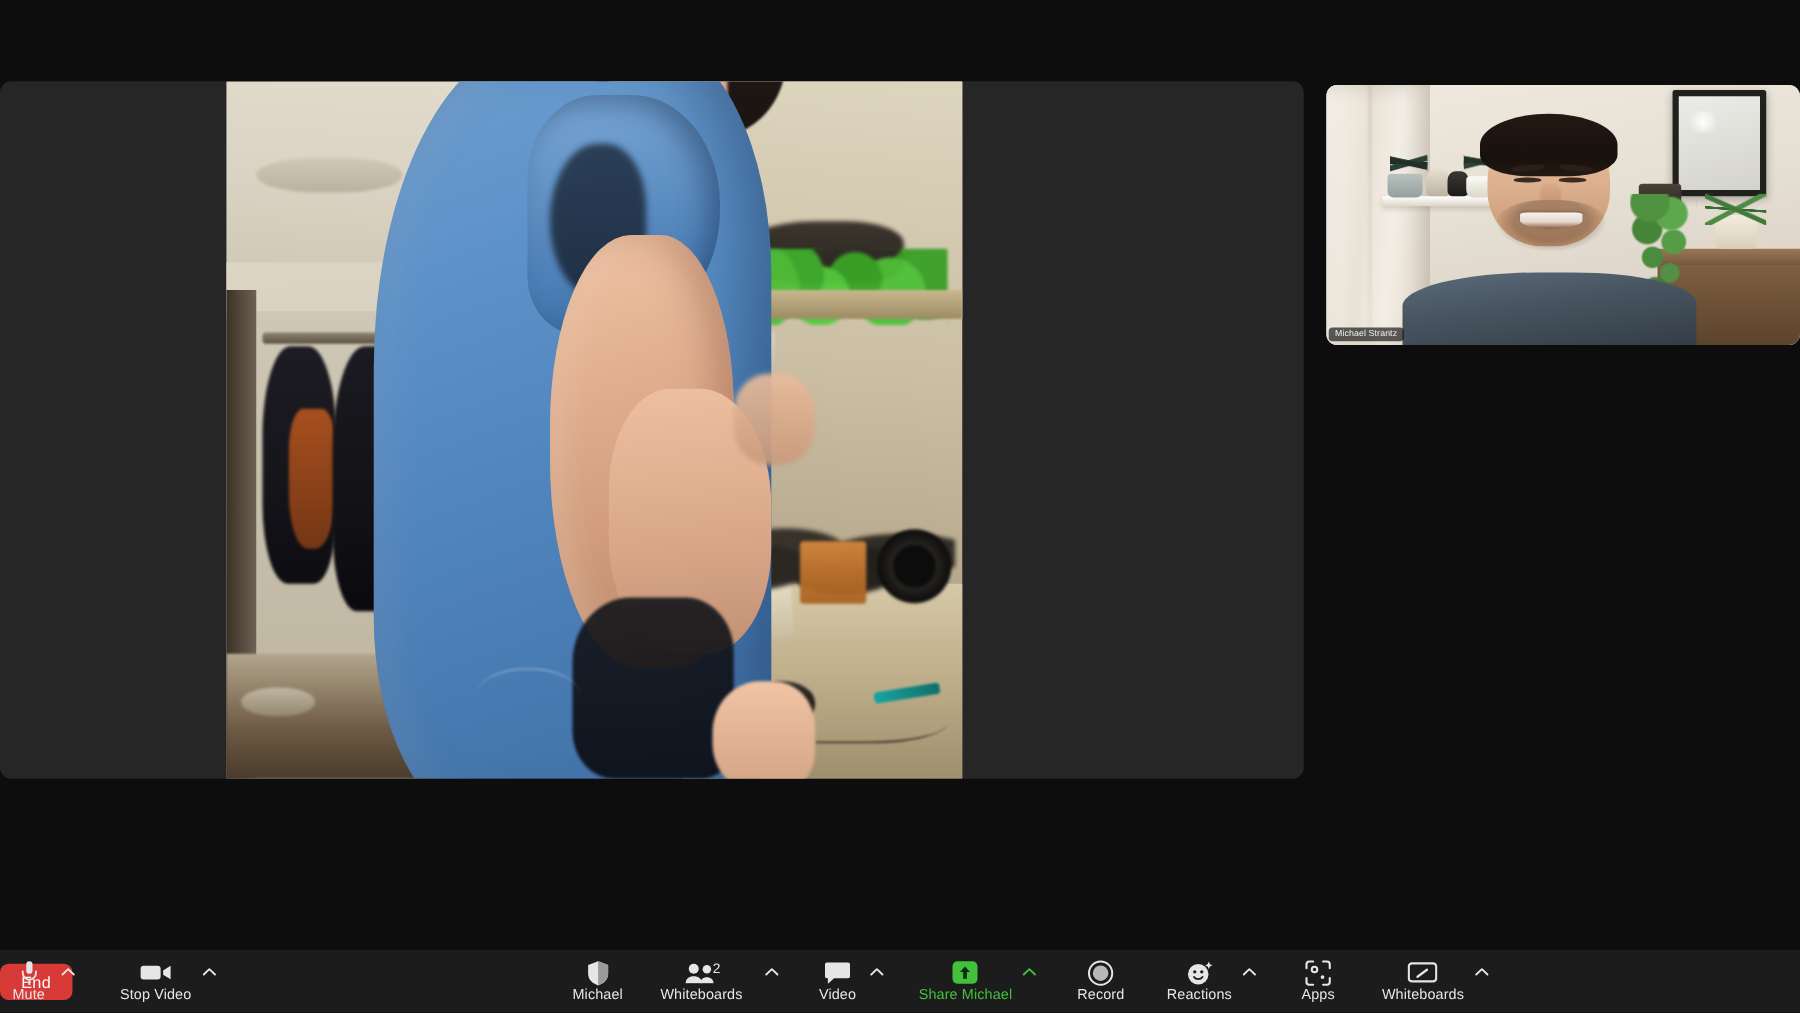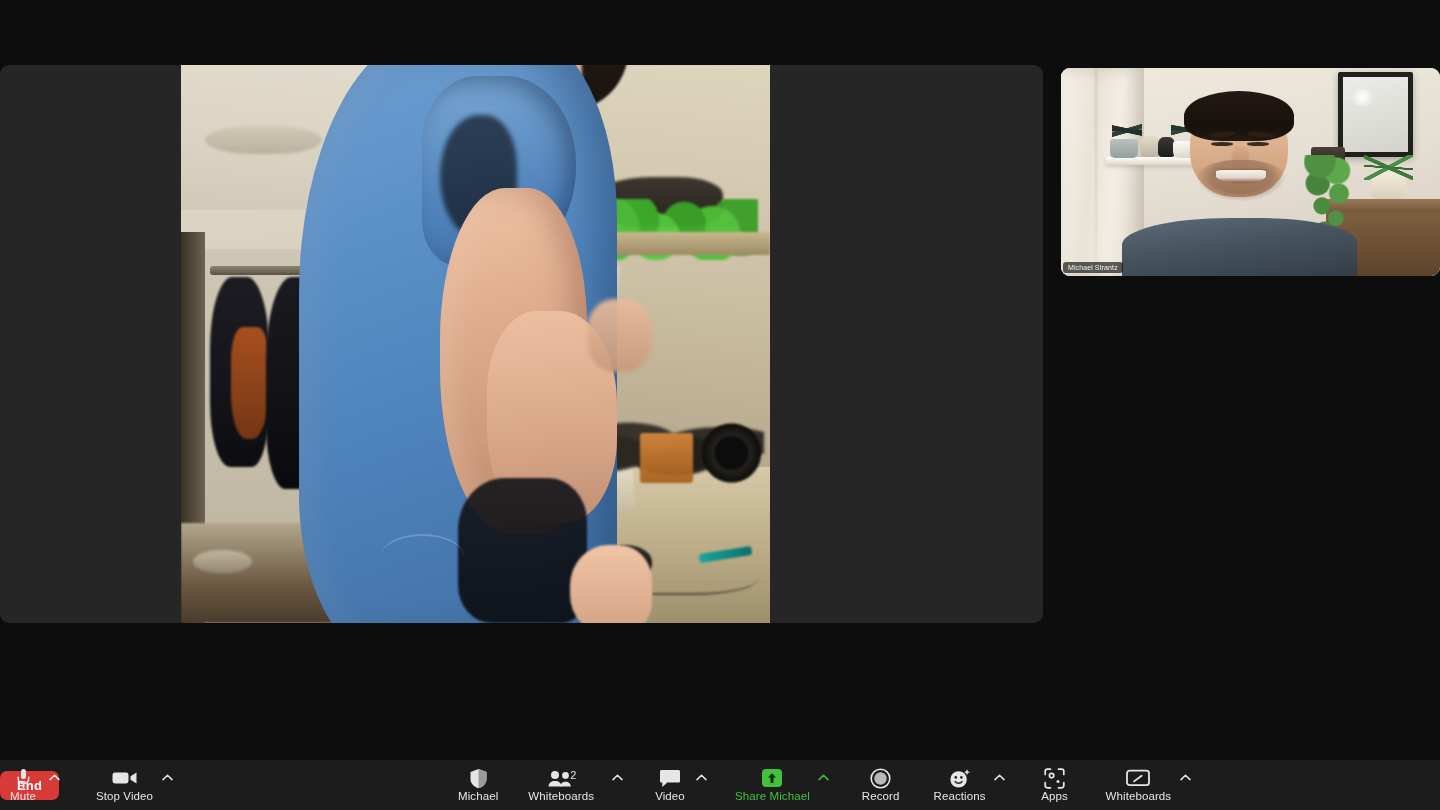--- a/index.html
+++ b/index.html
@@ -406,21 +406,21 @@
   .tb-caret {
     display:flex; align-items:center; justify-content:center;
     width:16px; height:50px; padding-bottom:16px; cursor:pointer;
   }
   .tb-unit { display:flex; align-items:flex-start; }
   .pcount {
     position:absolute; left:50%; margin-left:9px; top:10px;
     font-size:11px; color:#e6e6e6; line-height:1;
   }
   .end-btn {
-    background:#d83b37; color:#ffffff; font-size:13px; font-weight:bold;
+    background:#d83b37; color:#ffffff; font-size:13px; font-weight:normal;
     border:none; border-radius:7px; padding:7px 17px; cursor:pointer;
     letter-spacing:.2px;
   }
   svg { display:block; }
 </style>
 </head>
 <body>
 
 <div class="app">
 

